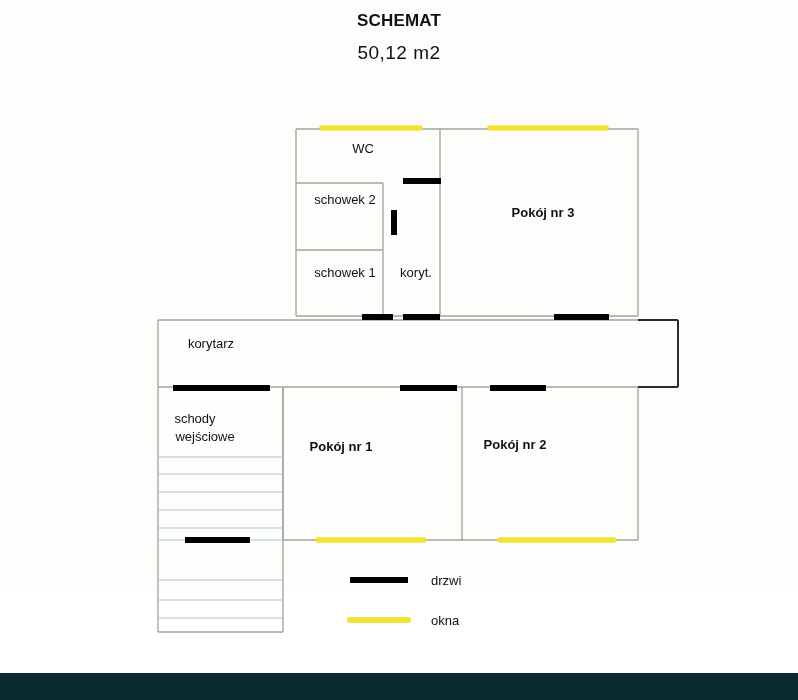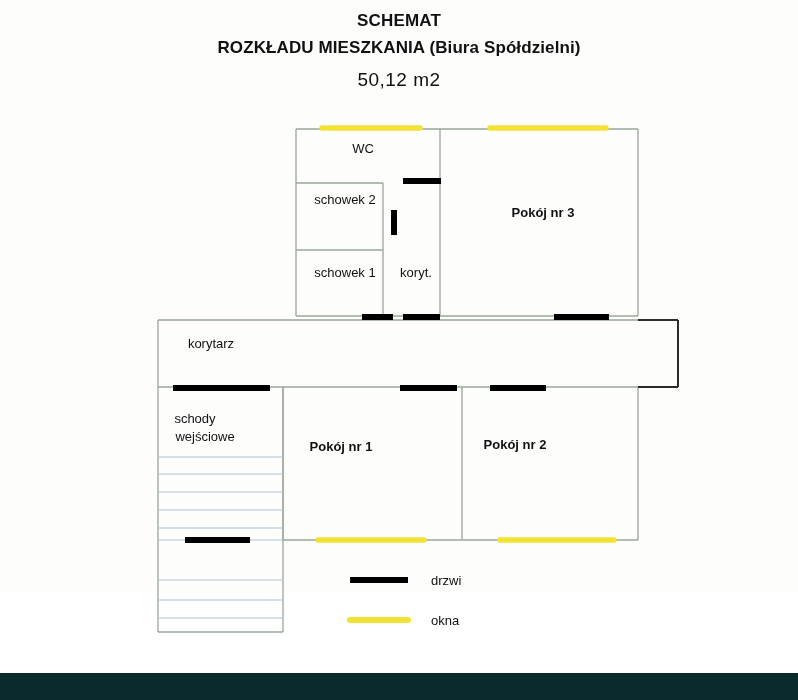--- a/index.html
+++ b/index.html
@@ -83,21 +83,20 @@
     background: #0a2b2e;
   }
 </style>
 </head>
 <body>
 
 <div id="page">
 
   <div class="title-block">
     <div class="title-line-1">SCHEMAT</div>
-    <div class="title-line-2">ROZKŁADU MIESZKANIA (Biura Spółdzielni)</div>
     <div class="title-line-3">50,12 m2</div>
   </div>
 
   <svg id="plan-svg" viewBox="0 0 798 700">
     <g id="walls-group">
         <line x1="296" y1="129" x2="447" y2="129" stroke="#9aa89a" stroke-width="1.3"></line>
         <line x1="447" y1="129" x2="638" y2="129" stroke="#9aa89a" stroke-width="1.3"></line>
         <line x1="296" y1="129" x2="296" y2="316" stroke="#9aa89a" stroke-width="1.3"></line>
         <line x1="296" y1="183" x2="383" y2="183" stroke="#9aa89a" stroke-width="1.3"></line>
         <line x1="296" y1="250" x2="383" y2="250" stroke="#9aa89a" stroke-width="1.3"></line>

